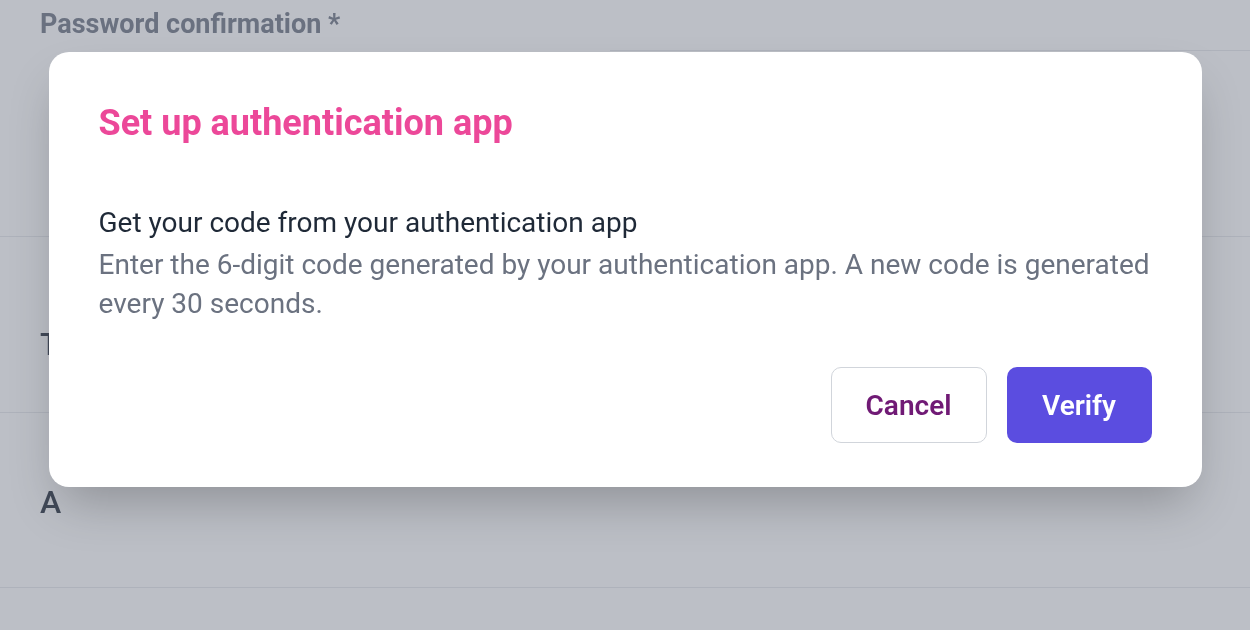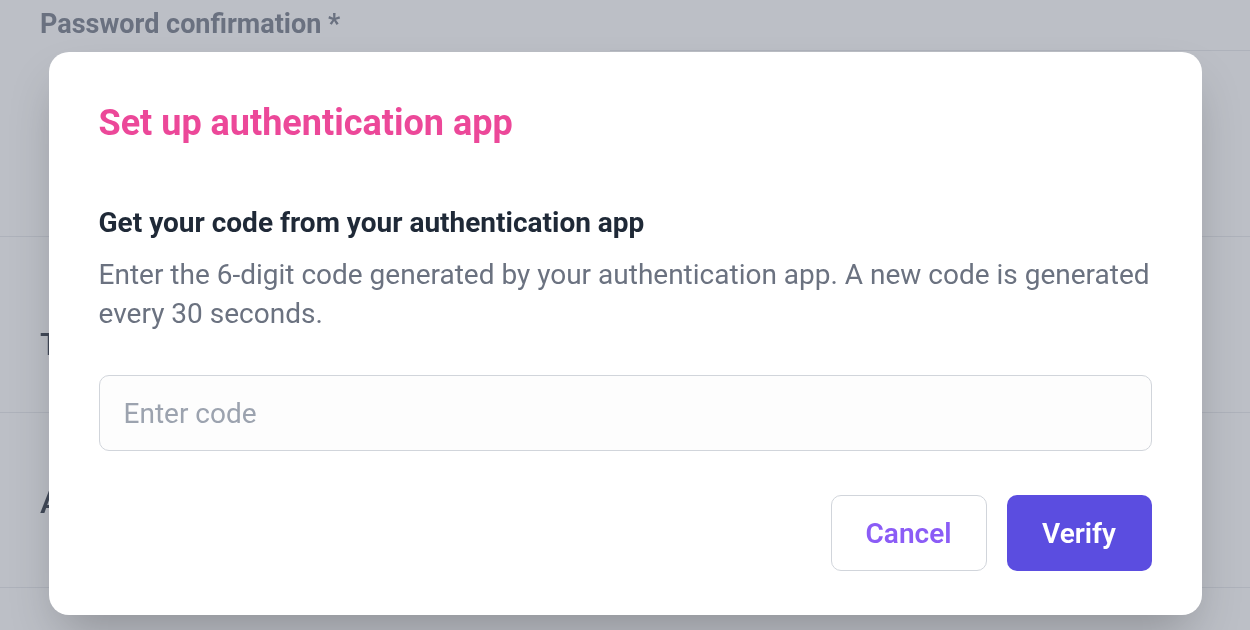--- a/index.html
+++ b/index.html
@@ -99,23 +99,23 @@
       padding: 50px 50px 44px 50px;
     }
     .modal-title {
       font-size: 36px;
       font-weight: 700;
       color: #ec4899;
       margin-bottom: 62px;
     }
     .modal-subtitle {
       font-size: 28px;
-      font-weight: 700;
+      font-weight: 400;
       color: #1f2937;
-      margin-bottom: 16px;
+      margin-bottom: 6px;
     }
     .modal-description {
       font-size: 28px;
       font-weight: 400;
       color: #6b7280;
       line-height: 1.4;
       margin-bottom: 42px;
     }
     .code-input {
       width: 100%;
@@ -145,21 +145,21 @@
       font-weight: 600;
       font-family: inherit;
       border-radius: 10px;
       cursor: pointer;
       display: inline-flex;
       align-items: center;
       justify-content: center;
     }
     .btn-cancel {
       background: #ffffff;
-      color: #8b5cf6;
+      color: #701a75;
       border: 1px solid #d1d5db;
     }
     .btn-verify {
       background: #5b4de0;
       color: #ffffff;
       border: none;
       min-width: 145px;
     }
   </style>
 </head>
@@ -173,19 +173,18 @@
   <div class="bg-section-divider-2"></div>
   <div class="bg-text-a">A</div>
   <div class="bg-section-divider-3"></div>
 </div>
 
 <div class="overlay">
   <div class="modal">
     <h1 class="modal-title">Set up authentication app</h1>
     <h2 class="modal-subtitle">Get your code from your authentication app</h2>
     <p class="modal-description">Enter the 6-digit code generated by your authentication app. A new code is generated every 30 seconds.</p>
-    <input type="text" class="code-input" placeholder="Enter code" style="">
     <div class="modal-footer">
       <button class="btn btn-cancel">Cancel</button>
       <button class="btn btn-verify">Verify</button>
     </div>
   </div>
 </div>
 
 </body></html>

